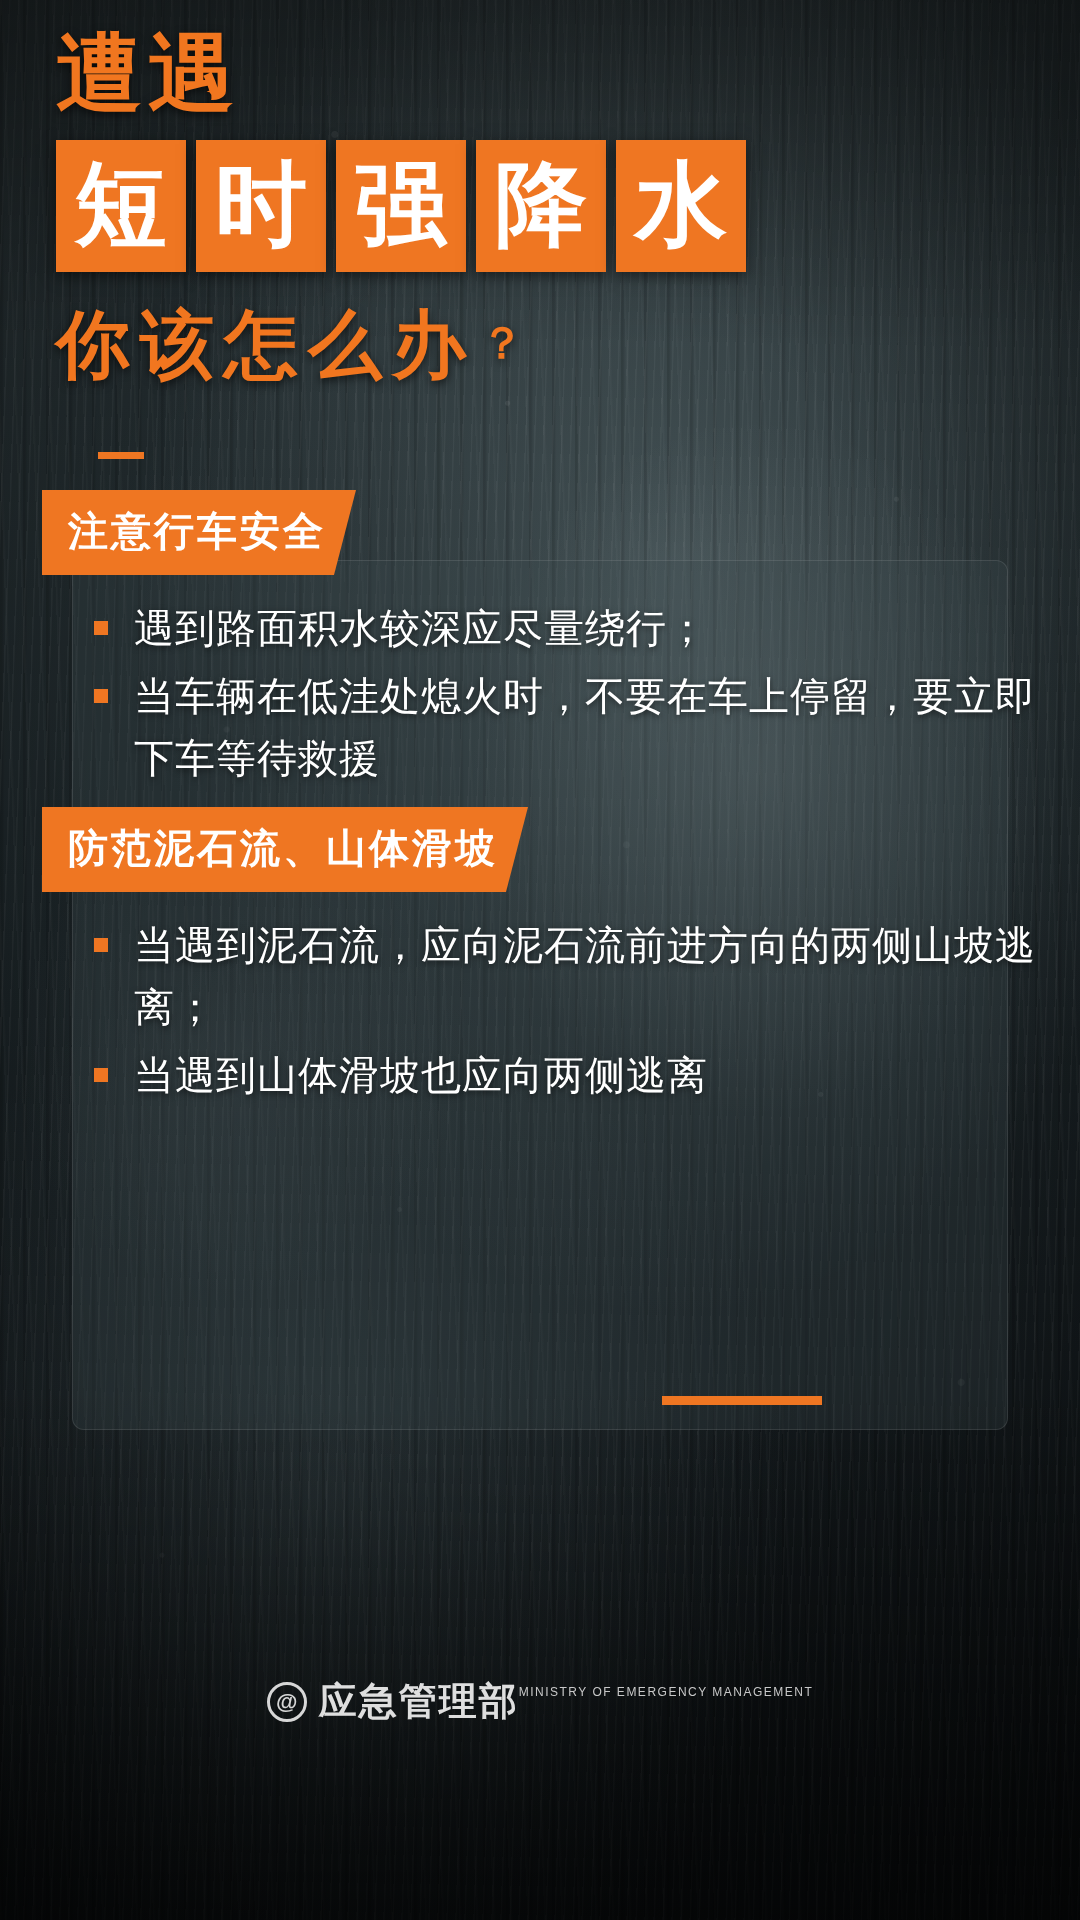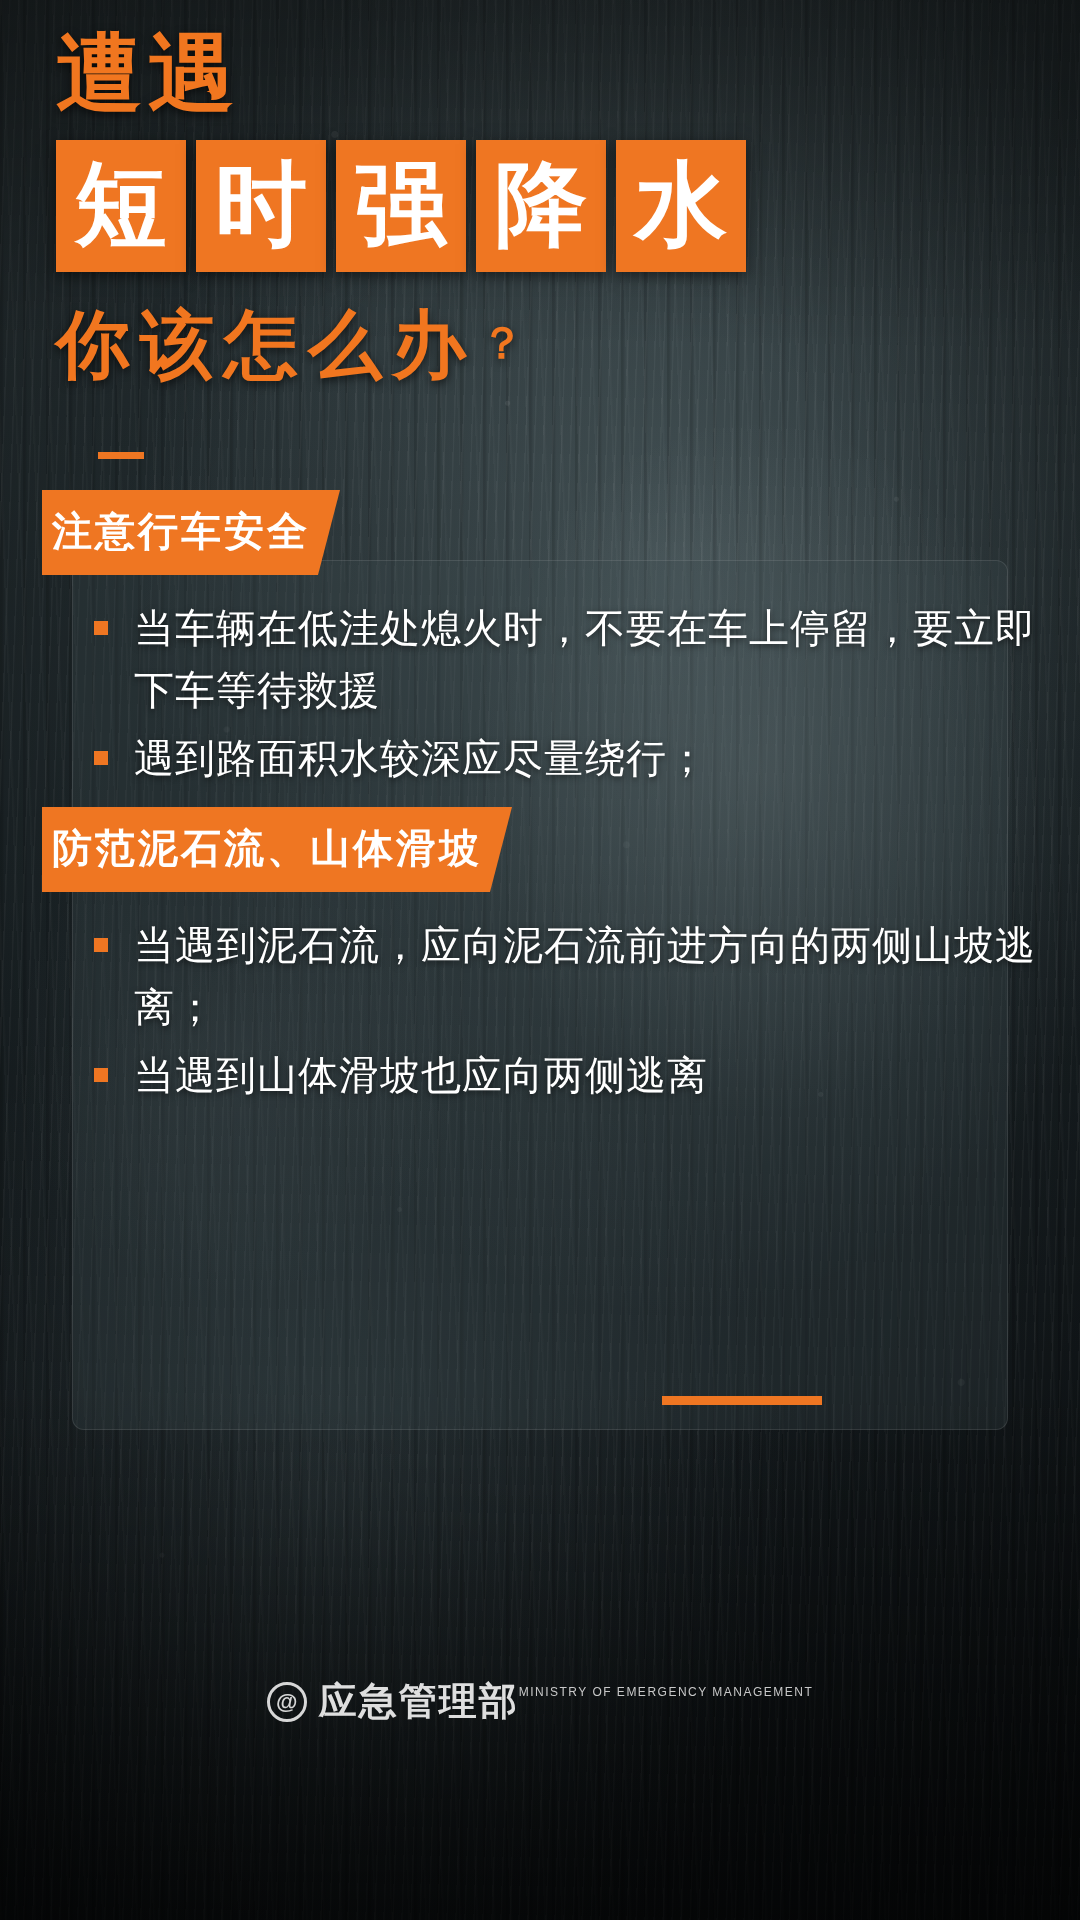--- a/index.html
+++ b/index.html
@@ -167,21 +167,21 @@
   .section { margin-bottom: 18px; }
 
   .sec-head {
     display: inline-block;
     position: relative;
     background: #ef7622;
     color: #ffffff;
     font-size: 40px;
     font-weight: bold;
     letter-spacing: 3px;
-    padding: 14px 30px 16px 10px;
+    padding: 14px 30px 16px 26px;
     box-shadow: 0 4px 12px rgba(0,0,0,0.45);
     clip-path: polygon(0 0, 100% 0, calc(100% - 22px) 100%, 0 100%);
   }
 
   .bullets {
     margin-top: 22px;
     padding-left: 52px;
   }
   .bullet {
     position: relative;
@@ -269,22 +269,22 @@
 
     <div class="panel-tick-top"></div>
     <div class="panel"></div>
     <div class="panel-tick-bottom"></div>
 
     <div class="sections">
 
       <div class="section">
         <div class="sec-head">注意行车安全</div>
         <div class="bullets">
+          <div class="bullet">遇到路面积水较深应尽量绕行；</div>
           <div class="bullet">当车辆在低洼处熄火时，不要在车上停留，要立即下车等待救援</div>
-          <div class="bullet">遇到路面积水较深应尽量绕行；</div>
         </div>
       </div>
 
 
       <div class="section">
         <div class="sec-head">防范泥石流、山体滑坡</div>
         <div class="bullets">
           <div class="bullet">当遇到泥石流，应向泥石流前进方向的两侧山坡逃离；</div>
           <div class="bullet">当遇到山体滑坡也应向两侧逃离</div>
         </div>

